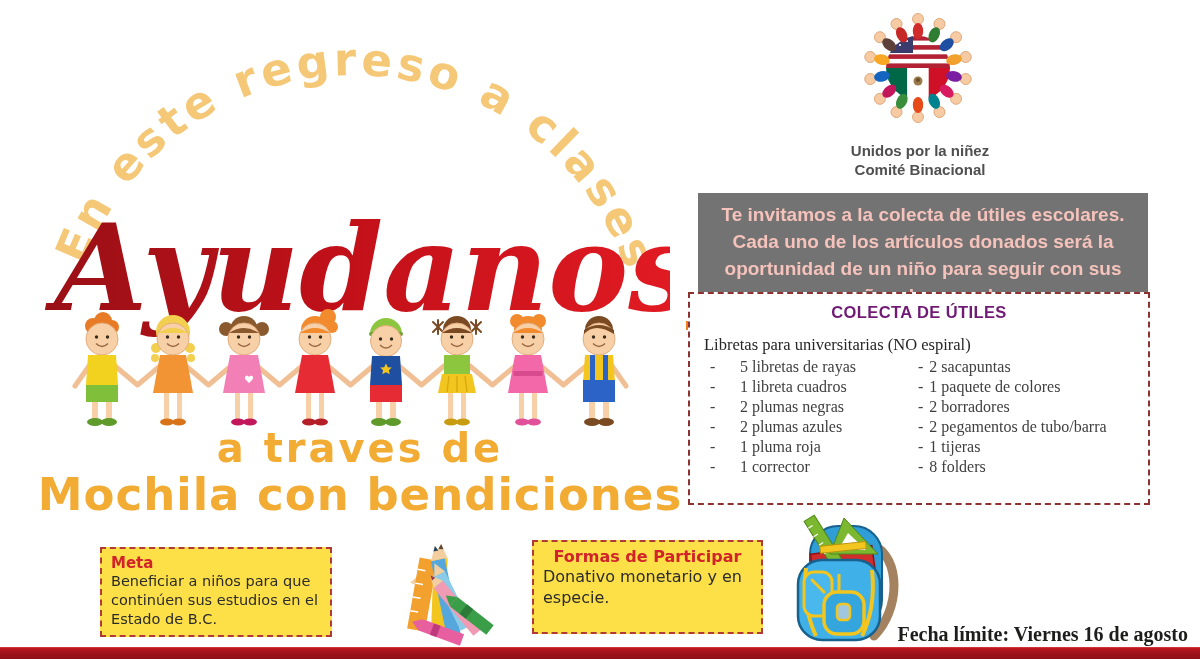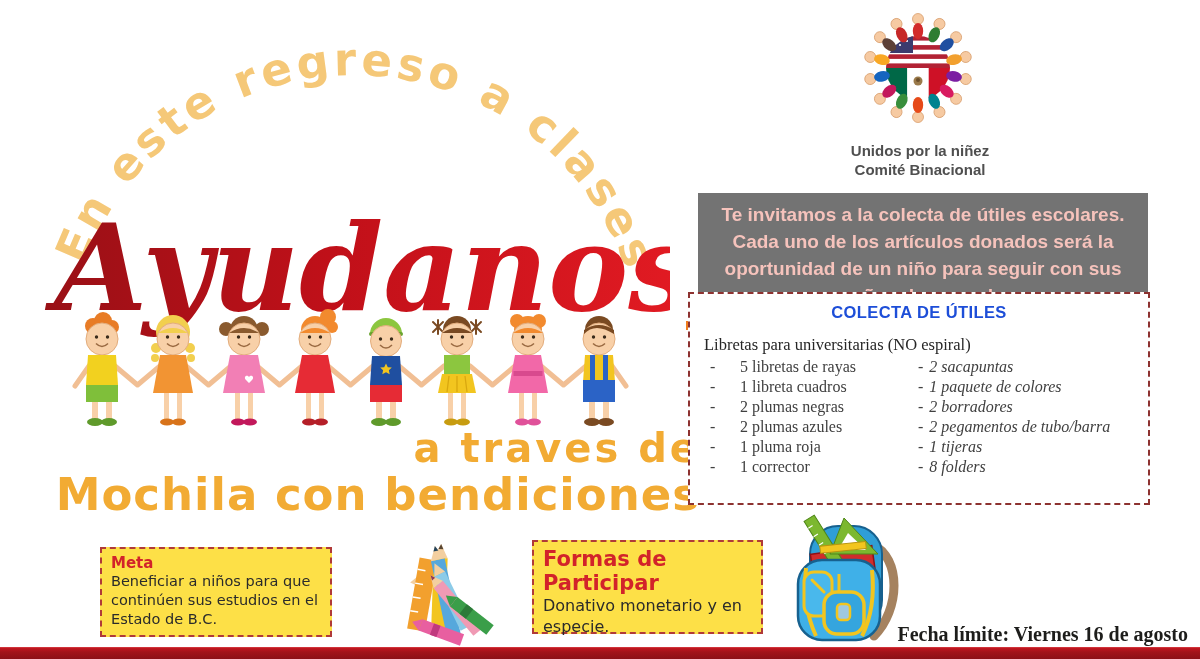--- a/index.html
+++ b/index.html
@@ -6,61 +6,61 @@
   .poster{position:relative;width:1200px;height:659px;background:#ffffff;overflow:hidden;
           font-family:"Liberation Sans",sans-serif;}
 
   
   .headline-svg{position:absolute;left:5px;top:12px;}
 
   
   .children-svg{position:absolute;left:62px;top:292px;}
 
   
-  .subtitle{position:absolute;left:20px;top:428px;width:680px;text-align:right;
+  .subtitle{position:absolute;left:20px;top:428px;width:680px;text-align:center;
             color:#f2ab33;font-family:"DejaVu Sans",sans-serif;font-weight:bold;}
   .subtitle-line1{font-size:40px;letter-spacing:3px;line-height:1.0;}
   .subtitle-line2{font-size:45px;letter-spacing:1px;line-height:1.05;margin-top:3px;}
 
   
   .logo-svg{position:absolute;left:843px;top:6px;}
   .logo-caption{position:absolute;left:815px;top:142px;width:210px;text-align:center;
                 color:#4f4f4f;font-weight:bold;font-size:15px;line-height:1.25;}
 
   
   .banner-wrap{position:absolute;left:686px;top:193px;width:462px;}
   .banner-text{background:#737373;color:#f6c3bc;font-family:Liberation Sans, sans-serif;
                font-weight:bold;font-size:19px;line-height:1.42;text-align:center;
                padding:9px 10px 11px 10px;margin-left:12px;}
   .banner-accent{height:9px;background:#f07d1e;}
 
   
   .supplies-box{position:absolute;left:688px;top:292px;width:462px;height:213px;
                 box-sizing:border-box;border:2px dashed #8d3230;background:#fff;
                 padding:9px 14px 6px 14px;}
-  .supplies-title{text-align:center;font-size:16.5px;font-weight:bold;color:#1d4ed8;
+  .supplies-title{text-align:center;font-size:16.5px;font-weight:bold;color:#701a75;
                   letter-spacing:0.4px;}
   .supplies-intro{font-family:"Liberation Serif",serif;font-size:16.5px;color:#262626;
                   margin-top:13px;}
   .supplies-cols{display:flex;margin-top:3px;font-family:"Liberation Serif",serif;
                  font-size:16px;color:#404040;}
   .supply-col{list-style:none;margin:0;padding:0;}
   .left-col{width:214px;}
-  .right-col{flex:1;font-style:italic;}
+  .right-col{flex:1;}
   .supply-item{display:flex;line-height:1.1;margin-bottom:2.5px;}
   .left-col .supply-item::before{content:"-";flex:none;width:30px;padding-left:6px;}
   .right-col .supply-item::before{content:"-";margin-right:6px;}
 
   
   .note-box{position:absolute;box-sizing:border-box;border:2px dashed #b03a38;background:#fde047;
             font-family:"DejaVu Sans",sans-serif;}
   .meta-box{left:100px;top:547px;width:232px;height:90px;padding:5px 9px;}
   .participate-box{left:532px;top:540px;width:231px;height:94px;padding:5px 9px;}
   .note-title{color:#d2232a;font-weight:bold;font-size:15px;}
-  .participate-box .note-title{text-align:left;font-size:21px;}
+  .participate-box .note-title{text-align:center;font-size:16px;}
   .note-body{color:#2b2b2b;font-weight:normal;font-size:14.5px;line-height:1.32;}
   .participate-box .note-body{font-size:16px;}
 
   .pencils-svg{position:absolute;left:362px;top:518px;}
   .backpack-svg{position:absolute;left:772px;top:514px;}
 
   .deadline{position:absolute;right:12px;bottom:13px;font-family:"Liberation Serif",serif;
             font-weight:bold;font-size:20px;color:#1d1d1b;}
 
   .bottom-bar{position:absolute;left:0;bottom:0;width:100%;height:11px;

